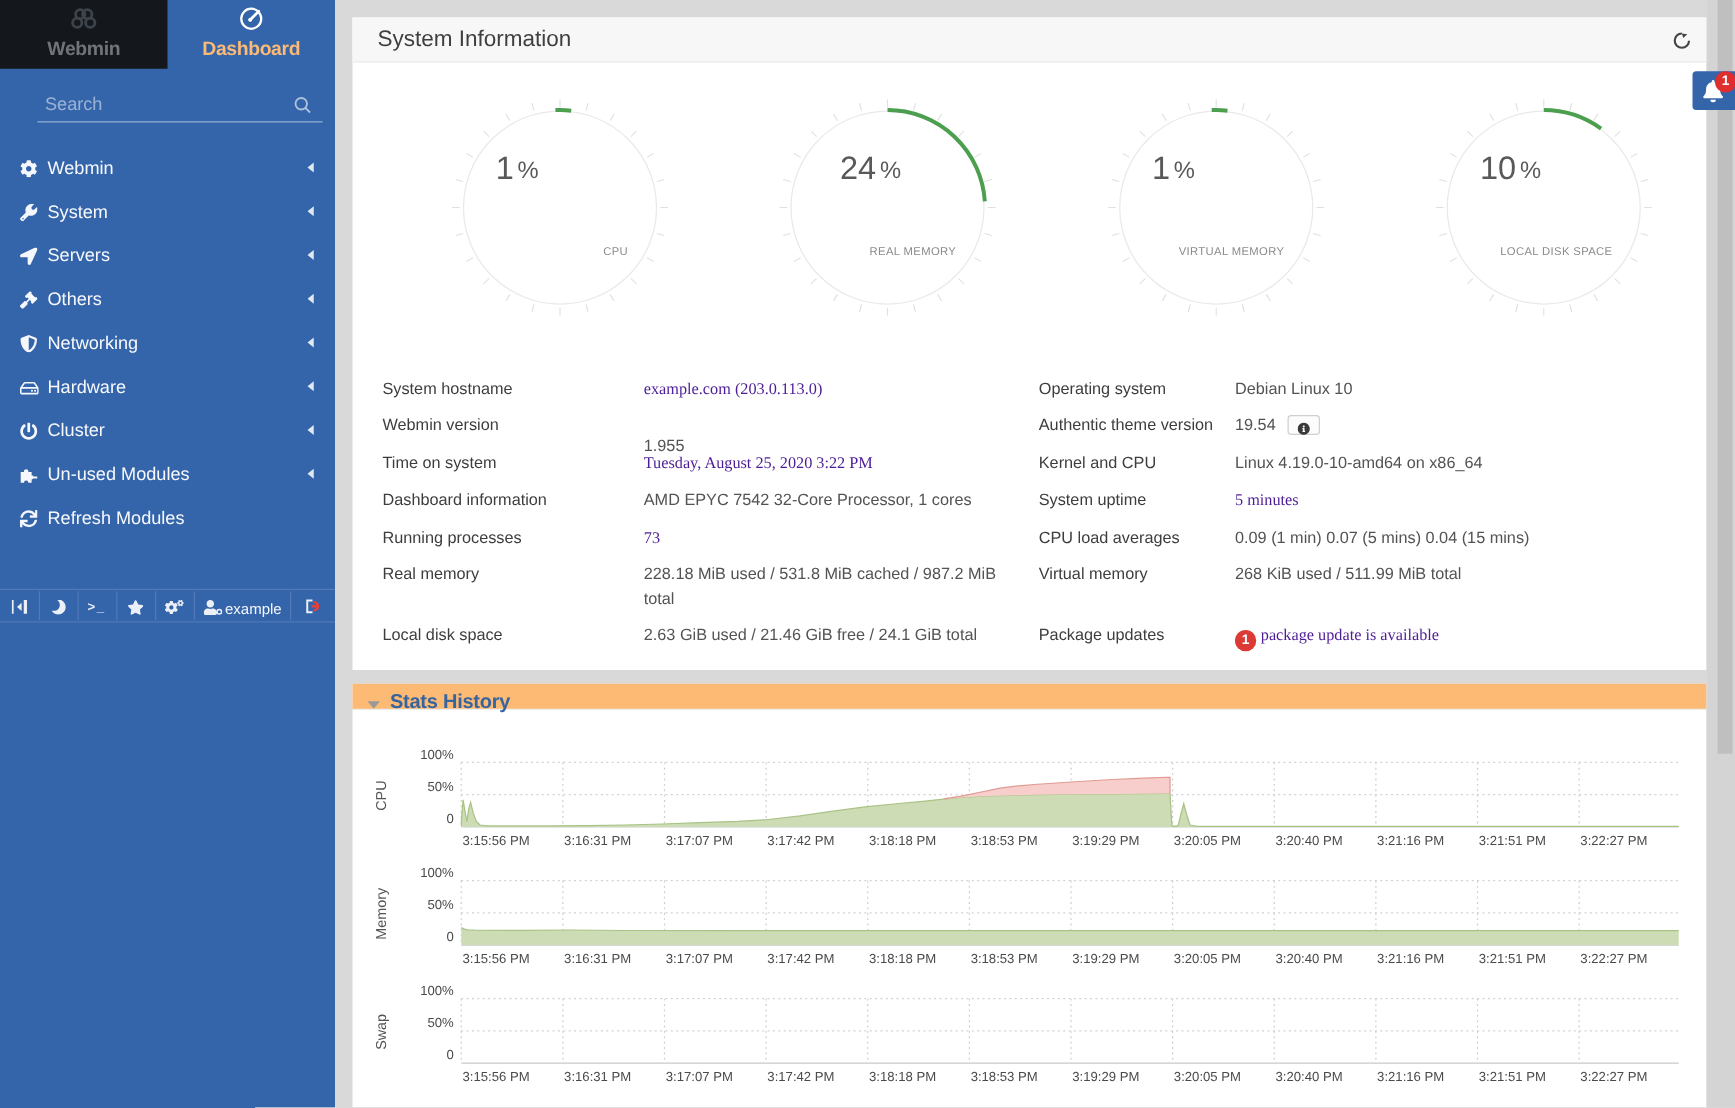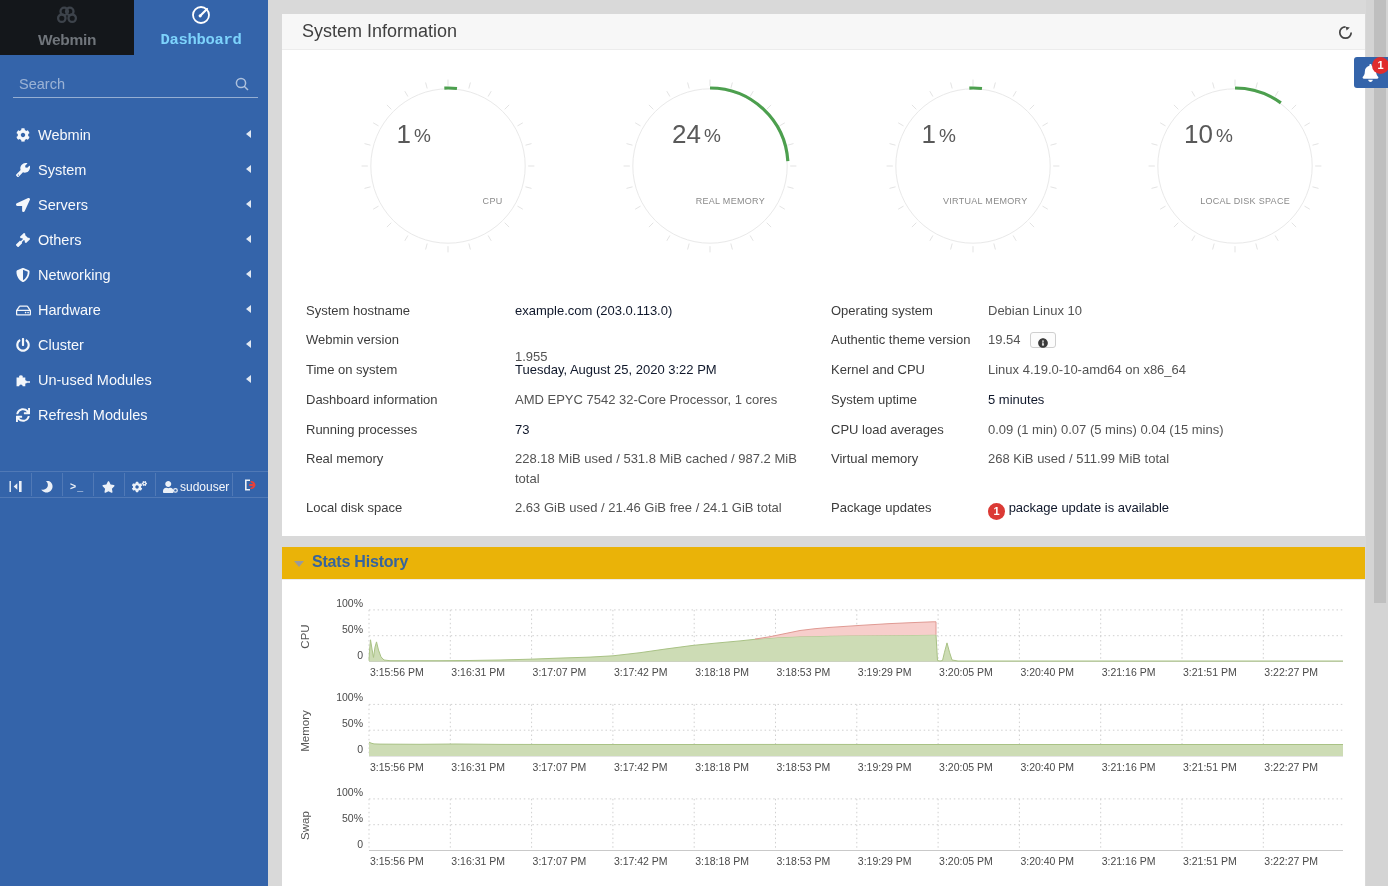--- a/index.html
+++ b/index.html
@@ -4,55 +4,55 @@
 <style>
 * { margin:0; padding:0; box-sizing:border-box; }
 html,body { width:1388px; height:886px; overflow:hidden; }
 body { font-family:"Liberation Sans", sans-serif; background:#d9d9d9; position:relative; }
 .abs { position:absolute; }
 
 
 #sidebar { position:absolute; left:0; top:0; width:268px; height:886px; background:#3464aa; }
 .tab { position:absolute; top:0; width:134px; height:55px; text-align:center; }
 .tab-webmin { left:0; background:#14171b; color:#70757b; }
-.tab-dash { left:134px; color:#7dd3fc;font-family:Liberation Mono, monospace; }
+.tab-dash { left:134px; color:#fdba74; }
 .tab .tlabel { position:absolute; left:0; right:0; top:31px; font-size:15.5px; font-weight:bold; letter-spacing:-0.3px; }
 .tab svg { position:absolute; left:50%; margin-left:-10px; top:5px; }
 
-#search { position:absolute; left:13px; right:10px; top:56px; height:42px; border-bottom:1px solid rgba(255,255,255,0.48);text-align:center; }
+#search { position:absolute; left:30px; right:10px; top:56px; height:42px; border-bottom:1px solid rgba(255,255,255,0.48);text-align:center; }
 #search .ph { position:absolute; left:6px; top:20px; font-size:14.5px; color:rgba(255,255,255,0.5); }
 #search svg { position:absolute; right:9px; top:21px; }
 
 .menu-item { position:absolute; left:0; width:268px; height:35px; color:#fff; }
 .menu-item .micon { position:absolute; left:15px; top:50%; margin-top:-7px; width:16px; height:14px; text-align:center; }
 .menu-item .mtext { position:absolute; left:38px; top:50%; margin-top:-8px; font-size:14.5px; line-height:16px; color:rgba(255,255,255,0.96); }
 .menu-item .caret { position:absolute; right:17px; top:50%; margin-top:-5px; width:0; height:0; border-top:4.5px solid transparent; border-bottom:4.5px solid transparent; border-right:5.5px solid rgba(255,255,255,0.85); }
 
 #btnrow { position:absolute; left:0; top:471px; width:268px; height:27px; border-top:1px solid rgba(255,255,255,0.14); border-bottom:1px solid rgba(255,255,255,0.14); }
 
 
 #panel1 { position:absolute; left:282px; top:14px; width:1083px; height:522px; background:#fff; }
 #p1head { position:absolute; left:0; top:0; width:100%; height:36px; overflow:visible; background:#f7f7f7; border-bottom:1px solid #ececec; }
 #p1head .t { position:absolute; left:20px; top:7px; font-size:18px; color:#3f3f3f; }
 #p1head svg { position:absolute; right:11px; top:10px; }
 
 #panel2 { position:absolute; left:282px; top:547px; width:1083px; height:339px; background:#fff; }
-#p2head { position:absolute; left:0; top:0; width:100%; height:33px; background:#eab308; border-bottom:1px solid #ececec; }
+#p2head { position:absolute; left:0; top:0; width:100%; height:21px; background:#fdba74; border-bottom:1px solid #ececec; }
 #p2head .t { position:absolute; left:30px; top:6px; font-size:16px; font-weight:bold; color:#36649e; letter-spacing:-0.2px; }
 #p2head .tri { position:absolute; left:12px; top:14px; width:0; height:0; border-left:5px solid transparent; border-right:5px solid transparent; border-top:6px solid #9a9a9a; }
 
 
 .gauge-num { position:absolute; font-size:26px; color:#595959; }
 .gauge-num span { font-size:19px; }
 .gauge-label { position:absolute; font-size:9px; color:#8a8a8a; letter-spacing:0.3px; text-align:right; }
 
 
 .trow { position:absolute; font-size:13px; color:#535353; line-height:19.5px; }
 .tlab { color:#3d3d3d; }
-a.lnk { color:#0f172a; text-decoration:none; }
+a.lnk { color:#4c1d95; text-decoration:none;font-family:Liberation Serif, serif; }
 .badge1 { display:inline-block; width:17px; height:17px; border-radius:9px; background:#db3a35; color:#fff; font-size:11px; font-weight:bold; text-align:center; line-height:17px; vertical-align:-3px; }
 #infobtn { display:inline-block; width:26px; height:16px; border:1px solid #cfcfcf; border-radius:3px; background:#fcfcfc; text-align:center; vertical-align:-3px; margin-left:9px; }
 
 
 #track { position:absolute; left:1366px; top:0; width:22px; height:886px; background:#d4d4d4; }
 #thumb { position:absolute; left:1374px; top:0; width:12px; height:603px; background:#bfbfbf; }
 
 
 #bell { position:absolute; left:1354px; top:57px; width:34px; height:31px; background:#3464aa; border-radius:3px 0 0 3px; }
 #bell .rb { position:absolute; left:18px; top:0px; width:17px; height:17px; border-radius:50%; background:#e02d2d; color:#fff; font-size:11px; font-weight:bold; text-align:center; line-height:17px; }
@@ -171,21 +171,21 @@
 <div style="position:absolute;left:102px;top:7px"><svg width="13" height="12" viewBox="0 0 576 512">
           <path fill="#fff" fill-opacity="0.9" d="M259.3 17.8L194 150.2 47.9 171.5c-26.2 3.8-36.7 36.1-17.7 54.6l105.7 103-25 145.5c-4.5 26.3 23.2 46 46.4 33.7L288 439.6l130.7 68.7c23.2 12.2 50.9-7.4 46.4-33.7l-25-145.5 105.7-103c19-18.5 8.5-50.8-17.7-54.6L382 150.2 316.7 17.8c-11.7-23.6-45.6-23.9-57.4 0z"></path>
         </svg></div>
 <div style="position:absolute;left:132.15px;top:7px"><svg width="15" height="12" viewBox="0 0 640 512">
           <path fill="#fff" fill-opacity="0.9" d="M512.1 191l-8.2 14.3c-3 5.3-9.4 7.5-15.1 5.4-11.8-4.4-22.6-10.7-32.1-18.6-4.6-3.8-5.8-10.5-2.8-15.7l8.2-14.3c-6.9-8-12.3-17.3-15.9-27.4h-16.5c-6 0-11.2-4.3-12.2-10.3-2-12-2.1-24.6 0-37.1 1-6 6.2-10.4 12.2-10.4h16.5c3.6-10.1 9-19.4 15.9-27.4l-8.2-14.3c-3-5.2-1.9-11.9 2.8-15.7 9.5-7.9 20.4-14.2 32.1-18.6 5.7-2.1 12.1.1 15.1 5.4l8.2 14.3c10.5-1.9 21.2-1.9 31.7 0L552 6.3c3-5.3 9.4-7.5 15.1-5.4 11.8 4.4 22.6 10.7 32.1 18.6 4.6 3.8 5.8 10.5 2.8 15.7l-8.2 14.3c6.9 8 12.3 17.3 15.9 27.4h16.5c6 0 11.2 4.3 12.2 10.3 2 12 2.1 24.6 0 37.1-1 6-6.2 10.4-12.2 10.4h-16.5c-3.6 10.1-9 19.4-15.9 27.4l8.2 14.3c3 5.2 1.9 11.9-2.8 15.7-9.5 7.9-20.4 14.2-32.1 18.6-5.7 2.1-12.1-.1-15.1-5.4l-8.2-14.3c-10.4 1.9-21.2 1.9-31.7 0zm-10.5-58.8c38.5 29.6 82.4-14.3 52.8-52.8-38.5-29.7-82.4 14.3-52.8 52.8zM386.3 286.1l33.7 16.8c10.1 5.8 14.5 18.1 10.5 29.1-8.9 24.2-26.4 46.4-42.6 65.8-7.4 8.9-20.2 11.1-30.3 5.3l-29.1-16.8c-16 13.7-34.6 24.6-54.9 31.7v33.6c0 11.6-8.3 21.6-19.7 23.6-24.6 4.2-50.4 4.4-75.9 0-11.5-2-20-11.9-20-23.6V418c-20.3-7.2-38.9-18-54.9-31.7L74 403c-10 5.8-22.9 3.6-30.3-5.3-16.2-19.4-33.3-41.6-42.2-65.7-4-10.9.4-23.2 10.5-29.1l33.3-16.8c-3.9-20.9-3.9-42.4 0-63.4L12 205.8c-10.1-5.8-14.6-18.1-10.5-29 8.9-24.2 26-46.4 42.2-65.8 7.4-8.9 20.2-11.1 30.3-5.3l29.1 16.8c16-13.7 34.6-24.6 54.9-31.7V57.1c0-11.5 8.2-21.5 19.6-23.5 24.6-4.2 50.5-4.4 76-.1 11.5 2 20 11.9 20 23.6v33.6c20.3 7.2 38.9 18 54.9 31.7l29.1-16.8c10-5.8 22.9-3.6 30.3 5.3 16.2 19.4 33.2 41.6 42.1 65.8 4 10.9.1 23.2-10 29.1l-33.7 16.8c3.9 21 3.9 42.5 0 63.5zm-117.6 21.1c59.2-77-28.7-164.9-105.7-105.7-59.2 77 28.7 164.9 105.7 105.7z"></path>
         </svg></div>
 <div style="position:absolute;left:163px;top:7px"><svg width="15" height="12" viewBox="0 0 640 512">
           <path fill="#fff" fill-opacity="0.9" d="M224 256c70.7 0 128-57.3 128-128S294.7 0 224 0 96 57.3 96 128s57.3 128 128 128zm89.6 32h-16.7c-22.2 10.2-46.9 16-72.9 16s-50.6-5.8-72.9-16h-16.7C60.2 288 0 348.2 0 422.4V464c0 26.5 21.5 48 48 48h352c26.5 0 48-21.5 48-48v-41.6c0-74.2-60.2-134.4-134.4-134.4z"></path>
           <circle cx="530" cy="400" r="78" fill="none" stroke="#fff" stroke-opacity="0.9" stroke-width="52"></circle>
         </svg></div>
-<div style="position:absolute;left:180px;top:7.5px;color:rgba(255,255,255,0.95);font-size:12px">sudouser</div>
+<div style="position:absolute;left:180px;top:7.5px;color:rgba(255,255,255,0.95);font-size:12px">example</div>
 <div style="position:absolute;left:243.2px;top:6px"><svg width="14" height="14" viewBox="0 0 14 14">
           <path fill="#fff" fill-opacity="0.9" d="M2 1.5 h5 v1.6 h-3.4 v7.8 h3.4 v1.6 h-5 z"></path>
           <path fill="#e8403a" d="M7.2 3.2 a4 4 0 1 1 -0.1 7.6 l0.9 -1.4 a2.4 2.4 0 1 0 0.1 -4.9 z"></path>
           <rect x="6.2" y="6" width="4.2" height="2" fill="#e8403a"></rect>
           <path d="M9.6 4.6 L12.6 7 L9.6 9.4 Z" fill="#e8403a"></path>
         </svg></div>
 </div>
   </div>
 
 <div id="panel1">

